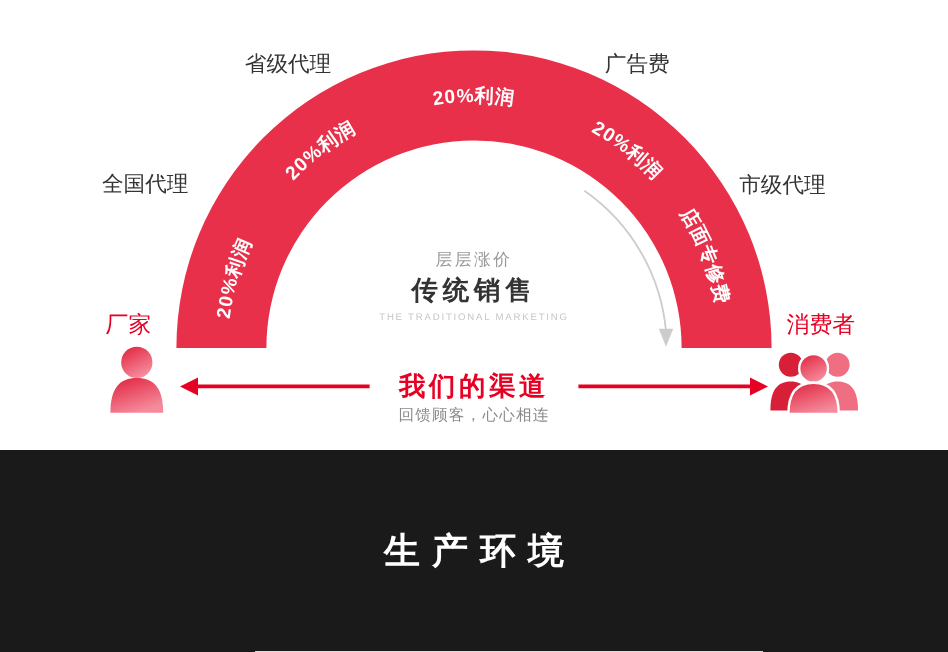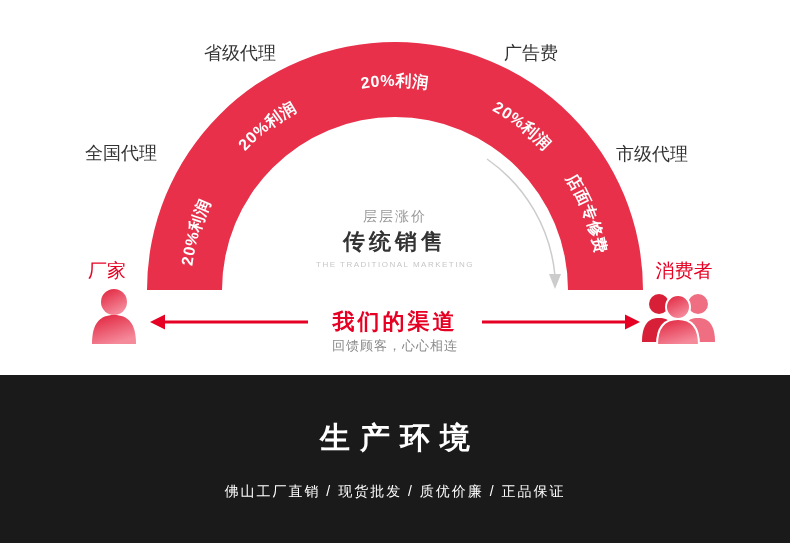--- a/index.html
+++ b/index.html
@@ -101,16 +101,15 @@
         <polygon points="640,322 625,314.5 625,329.5" fill="#e60023"></polygon>
       </g>
 
       <text x="395" y="329" class="channel-title">我们的渠道</text>
       <text x="395" y="350" class="channel-sub">回馈顾客，心心相连</text>
     </svg>
   </div>
 
   <div class="footer">
     <div class="footer-title">生产环境</div>
-    <div class="footer-subtitle">佛山工厂直销 / 现货批发 / 质优价廉 / 正品保证</div>
   </div>
 
 </div>
 
 </body></html>

